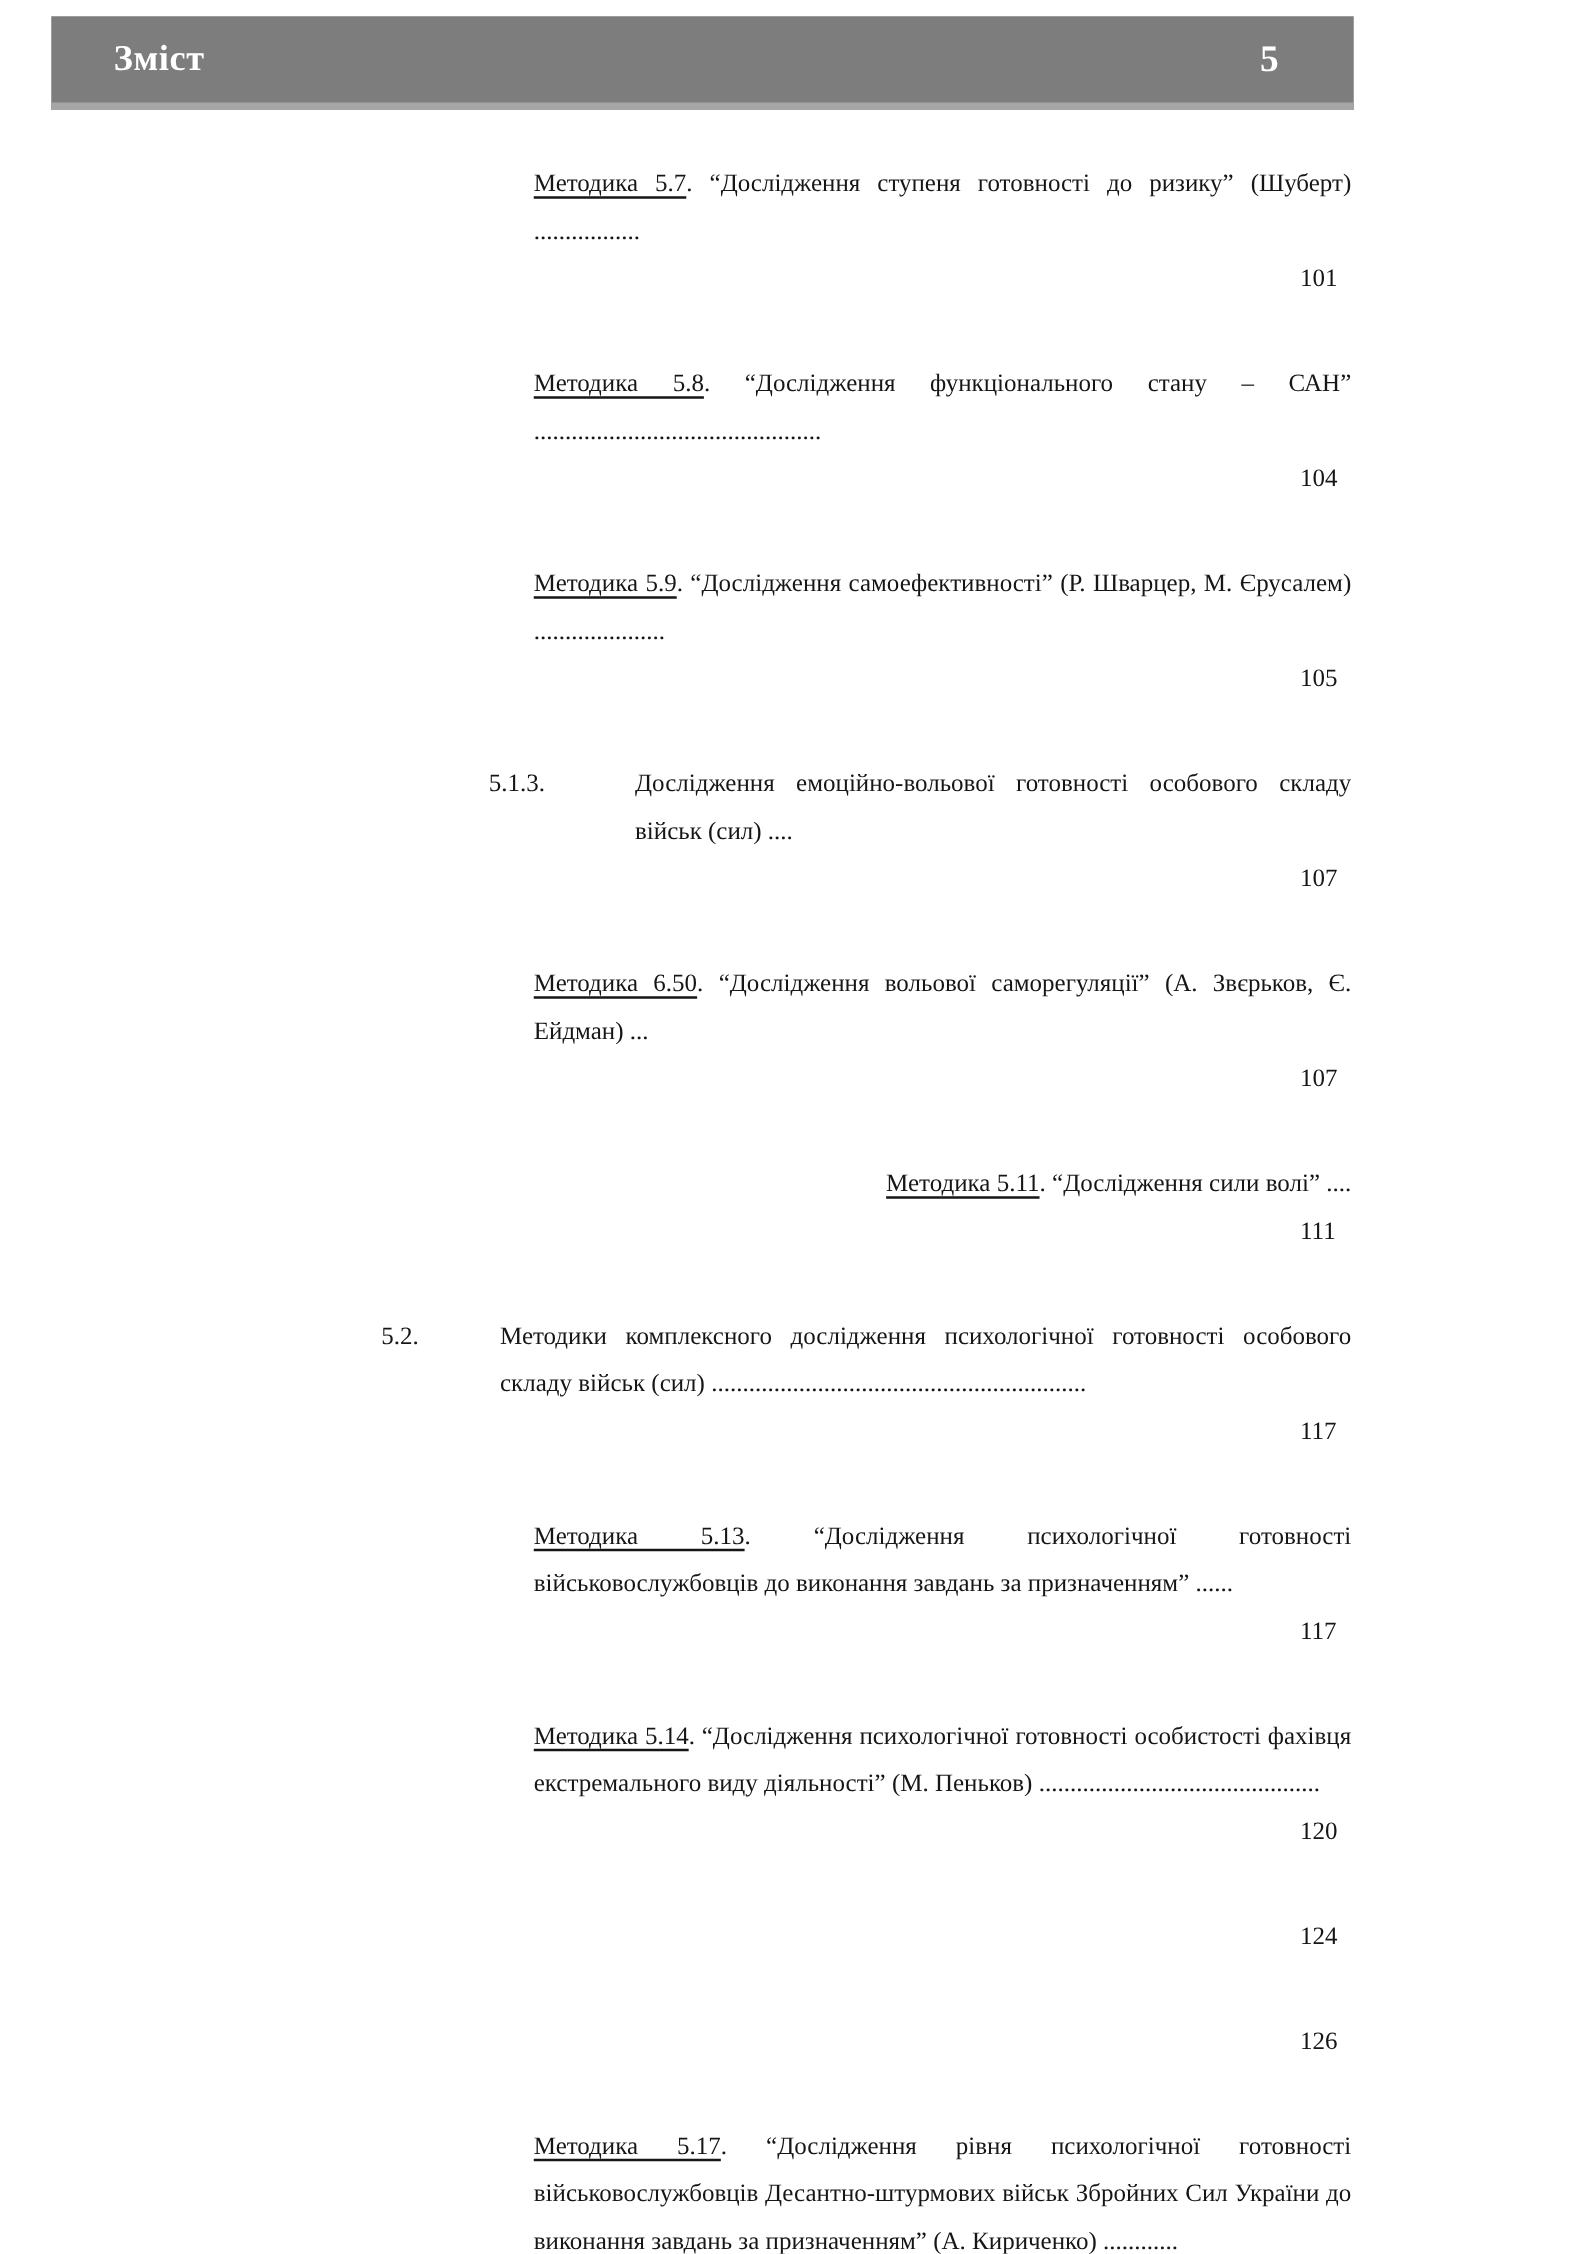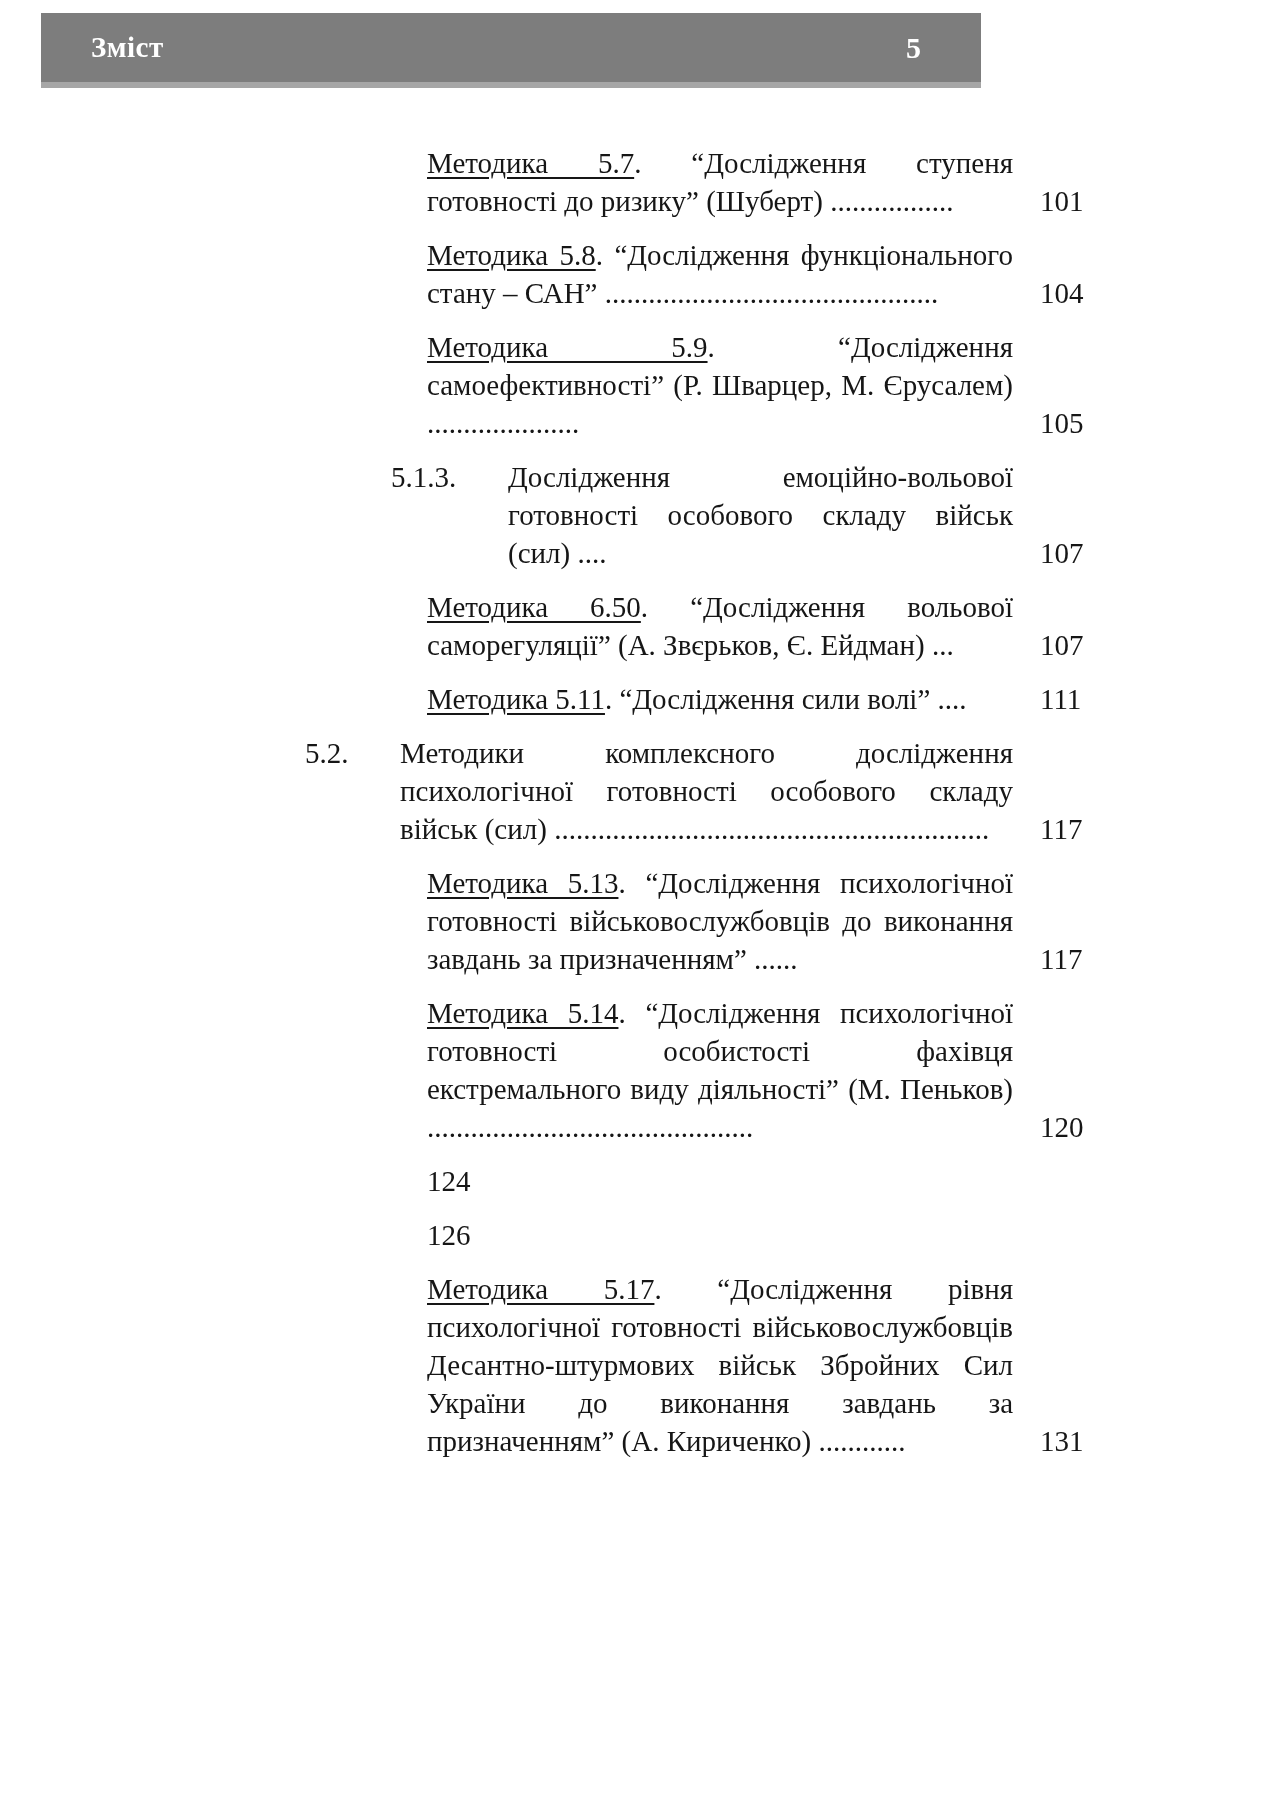--- a/index.html
+++ b/index.html
@@ -9,21 +9,21 @@
       height: 1803px;
       background: #ffffff;
       font-family: "Liberation Serif", "DejaVu Serif", serif;
       color: #161616;
       overflow: hidden;
     }
     .header {
       position: absolute;
       left: 41px;
       top: 13px;
-      width: 940px;
+      width: 1042px;
       height: 69px;
       background: #7d7d7d;
       border-bottom: 6px solid #a6a6a6;
       display: flex;
       align-items: center;
       justify-content: space-between;
       color: #ffffff;
       font-weight: bold;
       box-sizing: content-box;
     }
@@ -39,23 +39,24 @@
     .content {
       position: absolute;
       top: 128px;
       left: 0;
       width: 1275px;
     }
     .entry {
       position: relative;
       display: flex;
       align-items: flex-end;
-      margin: 16px 167px 16px 0;
-      font-size: 29px;
+      margin: 0 167px 16px 0;
+      font-size: 20px;
       line-height: 38px;
+      flex-direction: column;
     }
     .entry .e-body {
       flex: 1 1 auto;
       margin: 0;
       text-align: justify;
       padding-right: 27px;
     }
     .entry .e-page {
       flex: 0 0 68px;
       width: 68px;

